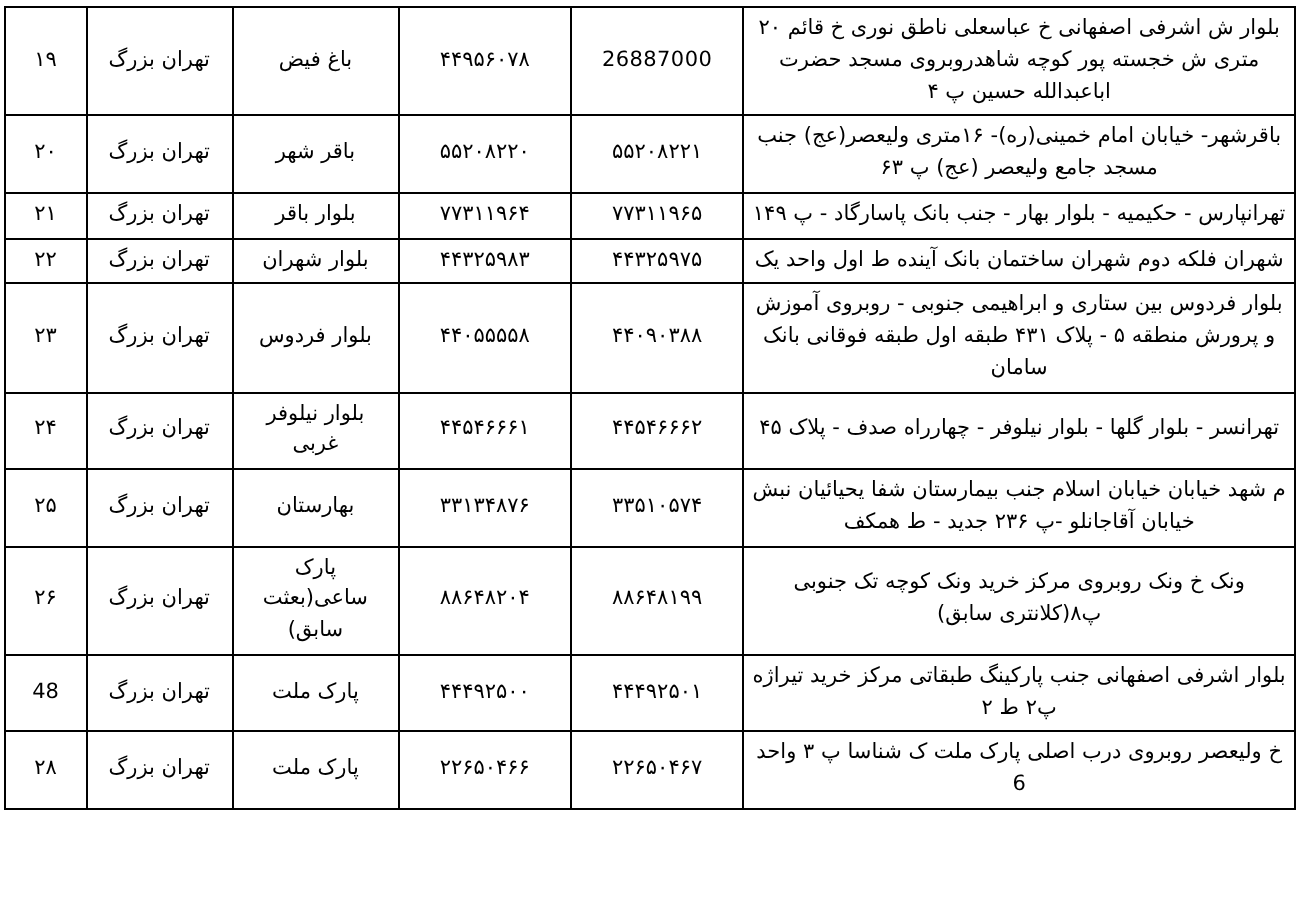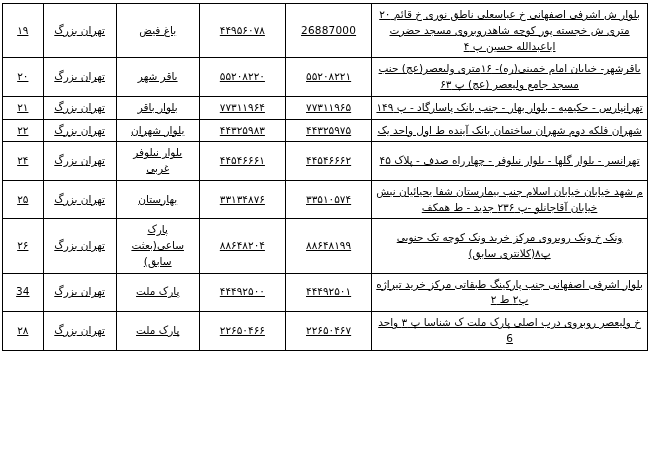--- a/index.html
+++ b/index.html
@@ -13,21 +13,20 @@
     font-family: "DejaVu Sans", sans-serif;
     color: #000000;
     overflow: hidden;
   }
   table.branch-table {
     border-collapse: collapse;
     width: 646px;
     margin: 3px 2px 0 2px;
     table-layout: fixed;
     direction: rtl;
-    text-decoration: underline;
   }
   table.branch-table td {
     border: 1px solid #000000;
     padding: 3px 4px;
     text-align: center;
     vertical-align: middle;
     font-size: 10.5px;
     line-height: 1.5;
   }
   td.col-address {
@@ -99,20 +98,28 @@
       </tr>
       <tr>
         <td class="col-address">شهران فلکه دوم شهران ساختمان بانک آینده ط اول واحد یک</td>
         <td class="col-tel2">۴۴۳۲۵۹۷۵</td>
         <td class="col-tel1">۴۴۳۲۵۹۸۳</td>
         <td class="col-branch">بلوار شهران</td>
         <td class="col-city">تهران بزرگ</td>
         <td class="col-row">۲۲</td>
       </tr>
       <tr>
+        <td class="col-address">بلوار فردوس بین ستاری و ابراهیمی جنوبی - روبروی آموزش و پرورش منطقه ۵ - پلاک ۴۳۱ طبقه اول طبقه فوقانی بانک سامان</td>
+        <td class="col-tel2">۴۴۰۹۰۳۸۸</td>
+        <td class="col-tel1">۴۴۰۵۵۵۵۸</td>
+        <td class="col-branch">بلوار فردوس</td>
+        <td class="col-city">تهران بزرگ</td>
+        <td class="col-row">۲۳</td>
+      </tr>
+      <tr>
         <td class="col-address">تهرانسر - بلوار گلها - بلوار نیلوفر - چهارراه صدف - پلاک ۴۵</td>
         <td class="col-tel2">۴۴۵۴۶۶۶۲</td>
         <td class="col-tel1">۴۴۵۴۶۶۶۱</td>
         <td class="col-branch">بلوار نیلوفر غربی</td>
         <td class="col-city">تهران بزرگ</td>
         <td class="col-row">۲۴</td>
       </tr>
       <tr>
         <td class="col-address">م شهد خیابان خیابان اسلام جنب بیمارستان شفا یحیائیان نبش خیابان آقاجانلو -پ ۲۳۶ جدید - ط همکف</td>
         <td class="col-tel2">۳۳۵۱۰۵۷۴</td>
@@ -128,21 +135,21 @@
         <td class="col-branch">پارک ساعی(بعثت سابق)</td>
         <td class="col-city">تهران بزرگ</td>
         <td class="col-row">۲۶</td>
       </tr>
       <tr>
         <td class="col-address">بلوار اشرفی اصفهانی جنب پارکینگ طبقاتی مرکز خرید تیراژه پ۲ ط ۲</td>
         <td class="col-tel2">۴۴۴۹۲۵۰۱</td>
         <td class="col-tel1">۴۴۴۹۲۵۰۰</td>
         <td class="col-branch">پارک ملت</td>
         <td class="col-city">تهران بزرگ</td>
-        <td class="col-row">34</td>
+        <td class="col-row">48</td>
       </tr>
       <tr>
         <td class="col-address">خ ولیعصر روبروی درب اصلی پارک ملت ک شناسا پ ۳ واحد 6</td>
         <td class="col-tel2">۲۲۶۵۰۴۶۷</td>
         <td class="col-tel1">۲۲۶۵۰۴۶۶</td>
         <td class="col-branch">پارک ملت</td>
         <td class="col-city">تهران بزرگ</td>
         <td class="col-row">۲۸</td>
       </tr>
     </tbody>

